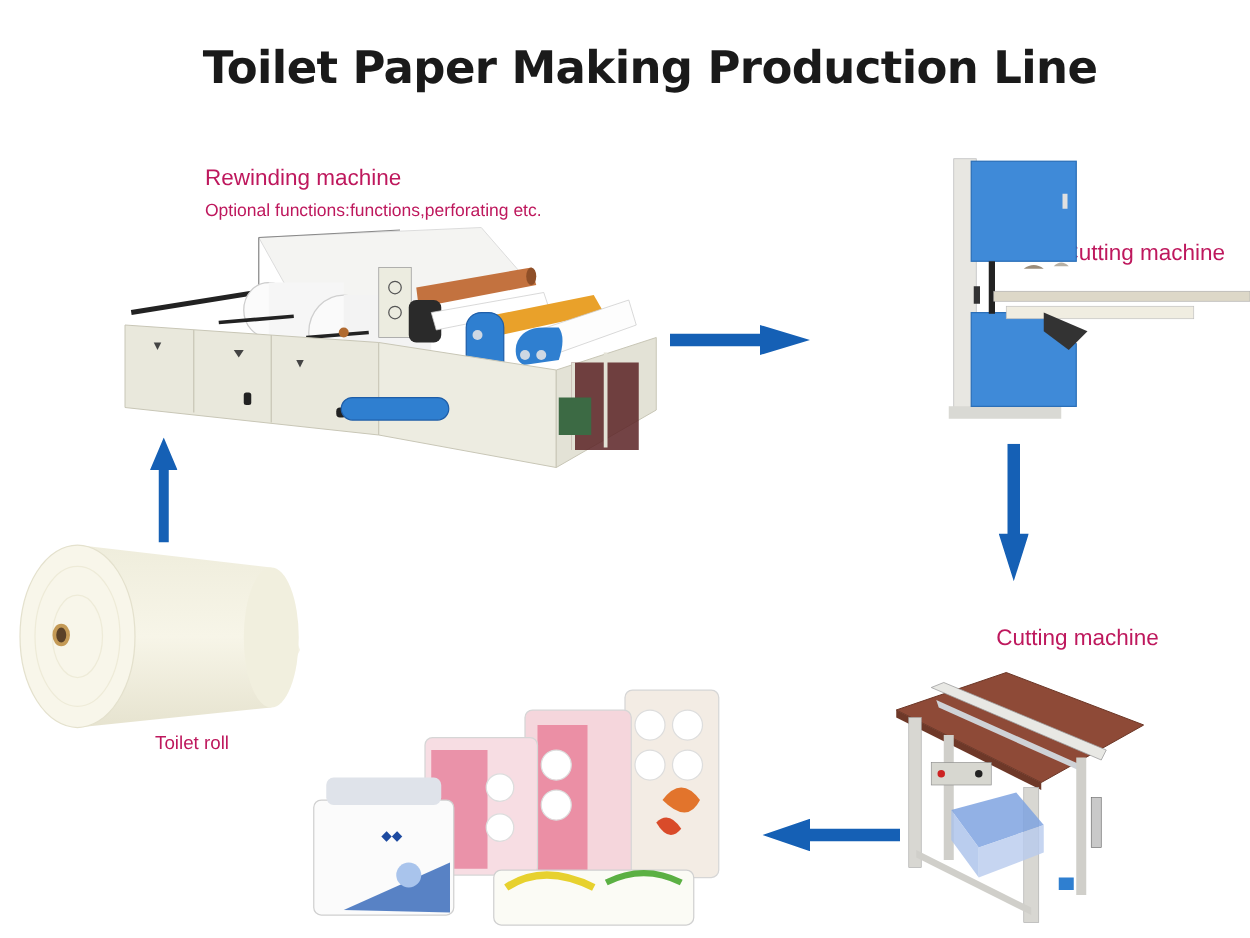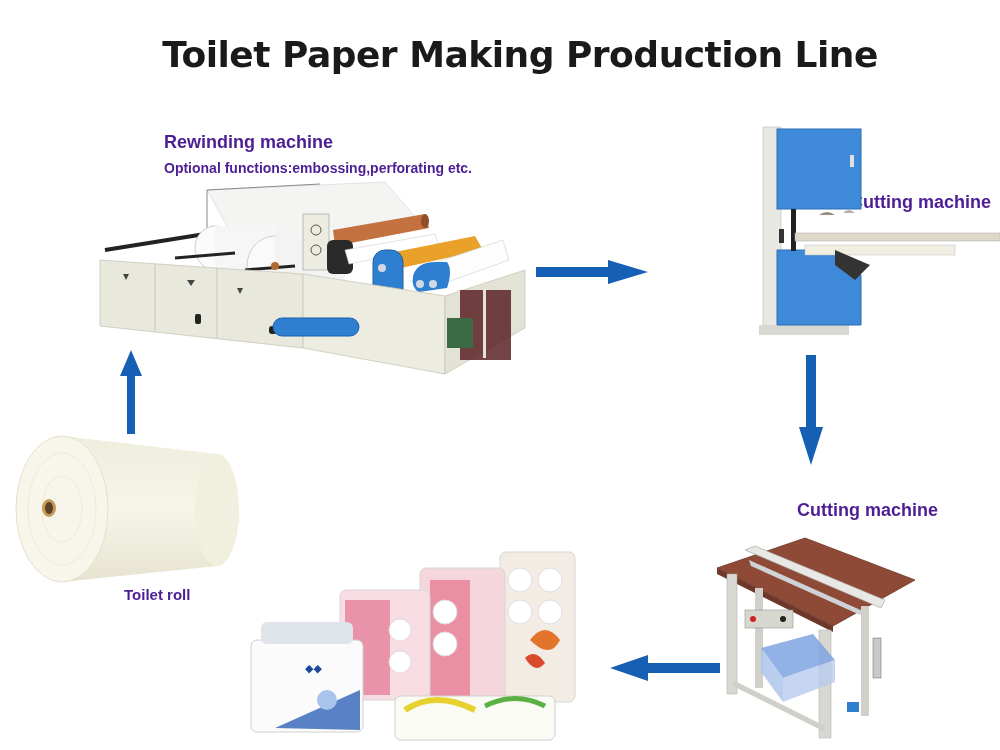--- a/index.html
+++ b/index.html
@@ -5,40 +5,40 @@
     * { box-sizing: border-box; margin: 0; padding: 0; }
     html, body { width: 1000px; height: 750px; background: #ffffff; overflow: hidden; }
     body { position: relative; font-family: "Liberation Sans", sans-serif; color: #111; }
 
     .title {
       position: absolute; left: 0; top: 34px; width: 1040px; text-align: center;
       font-family: "DejaVu Sans", sans-serif; font-weight: bold; font-size: 36px;
       letter-spacing: -0.5px; color: #1a1a1a;
     }
 
-    .label { position: absolute; font-family: "Liberation Sans", sans-serif; color: #4c1d95; white-space: nowrap; font-weight: bold; }
+    .label { position: absolute; font-family: "Liberation Sans", sans-serif; color: #be185d; white-space: nowrap; }
     .lbl-rewind { left: 164px; top: 132px; font-size: 18px; }
     .lbl-rewind-sub { left: 164px; top: 160px; font-size: 14px; }
     .lbl-cut { left: 850px; top: 192px; font-size: 18px; }
     .lbl-pack { left: 797px; top: 500px; font-size: 18px; }
     .lbl-jumbo { left: 124px; top: 586px; font-size: 15px; }
 
     .stage { position: absolute; }
     .stage svg { width: 100%; height: 100%; display: block; }
 
     .arrow { position: absolute; }
     .arrow svg { width: 100%; height: 100%; display: block; }
   </style>
 </head>
 <body>
 
 <div class="title">Toilet Paper Making Production Line</div>
 
 <div class="label lbl-rewind">Rewinding machine</div>
-<div class="label lbl-rewind-sub">Optional functions:embossing,perforating etc.</div>
+<div class="label lbl-rewind-sub">Optional functions:functions,perforating etc.</div>
 <div class="label lbl-cut">Cutting machine</div>
 <div class="label lbl-pack">Cutting machine</div>
 <div class="label lbl-jumbo">Toilet roll</div>
 
 <div class="stage" style="left:95px; top:178px; width:440px; height:200px;">
   <svg viewBox="0 0 440 200">
 
     <polygon points="112,12 290,4 330,50 150,80" fill="#f4f4f2" stroke="#dcdcdc" stroke-width="0.8"></polygon>
     <line x1="112" y1="12" x2="112" y2="90" stroke="#888" stroke-width="1"></line>
     <line x1="112" y1="12" x2="225" y2="6" stroke="#888" stroke-width="1"></line>

